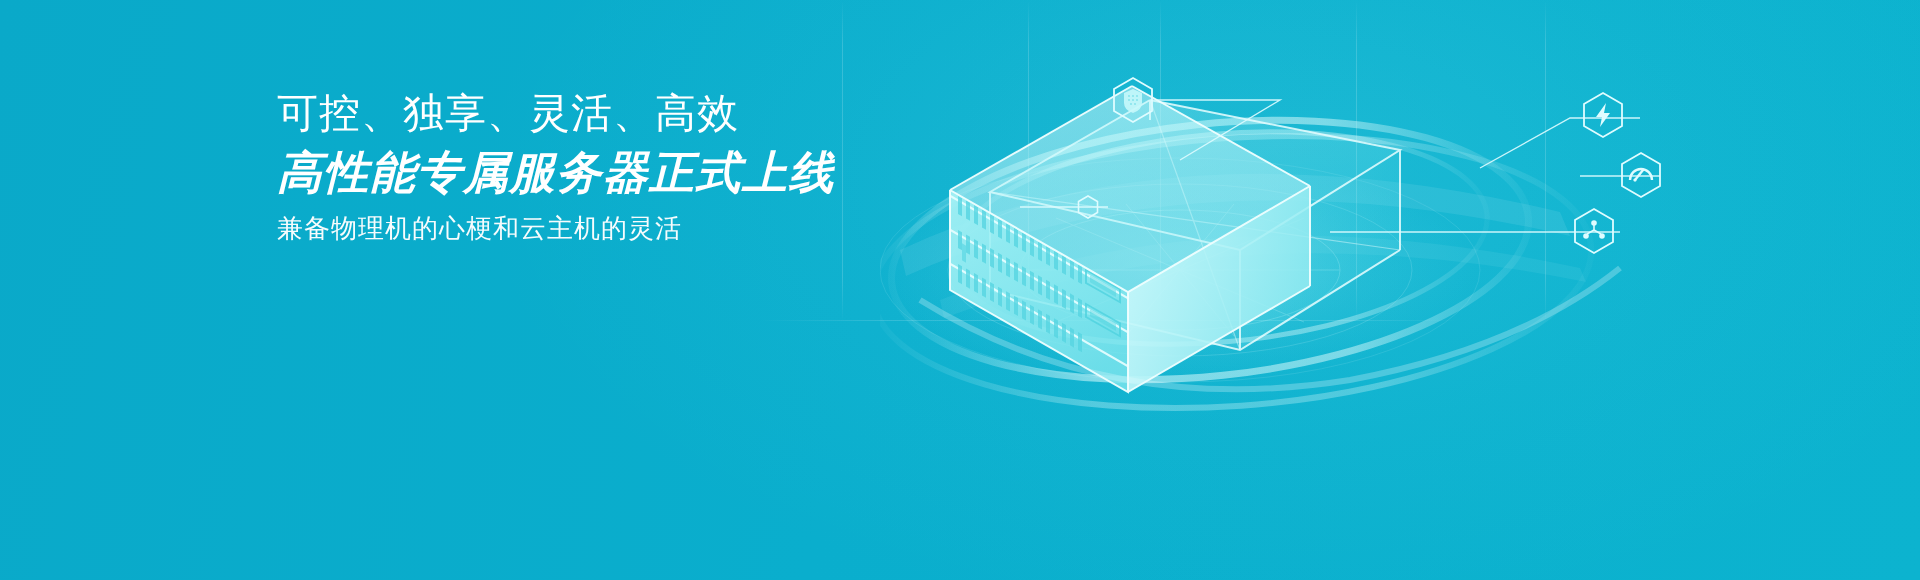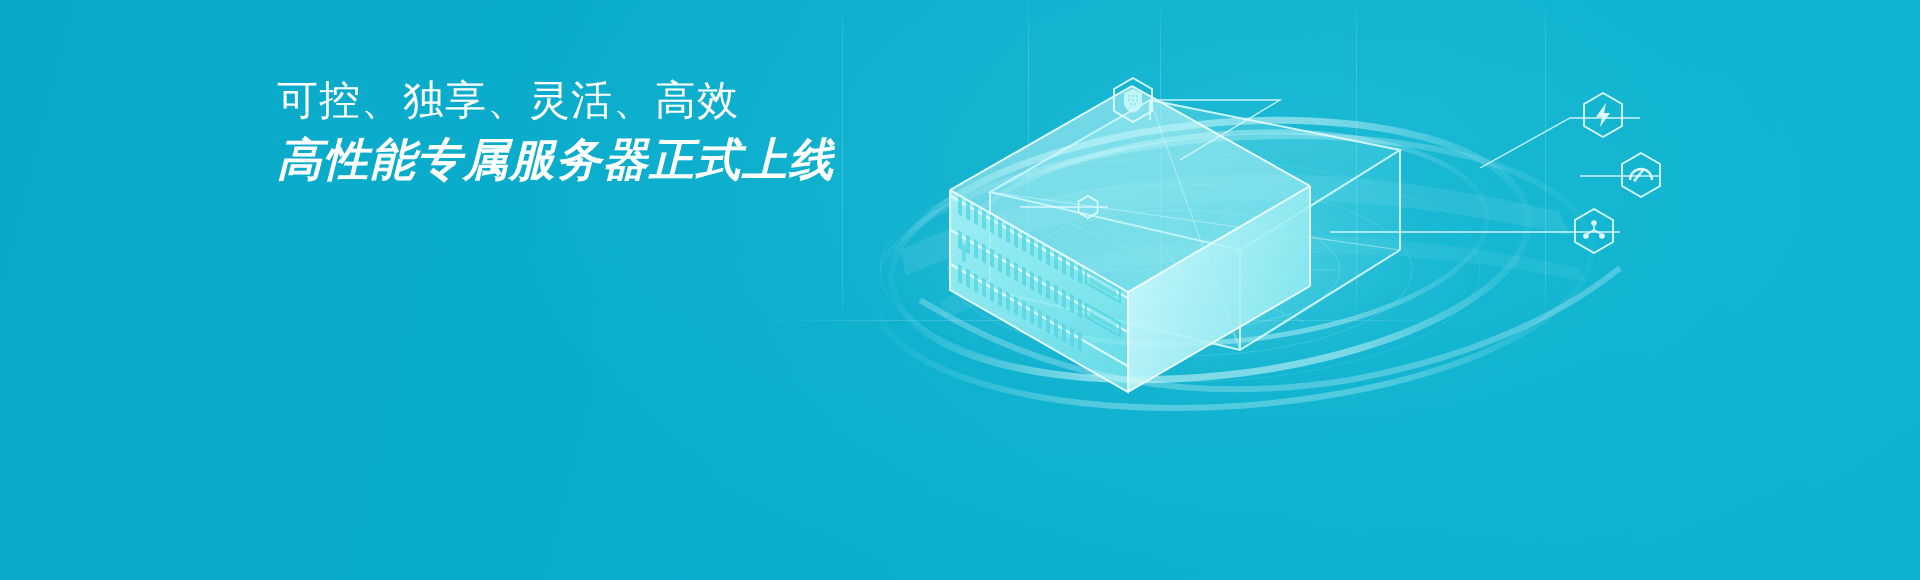--- a/index.html
+++ b/index.html
@@ -14,21 +14,21 @@
       radial-gradient(1100px 620px at 1270px 180px, rgba(120,235,245,0.16) 0%, rgba(120,235,245,0.05) 42%, rgba(10,172,203,0) 72%),
       linear-gradient(104deg,#0AA9C9 0%,#0AAECD 46%,#0CB3CF 100%);
   }
 
   
   .grid-layer{position:absolute;inset:0;pointer-events:none;}
   .vline{position:absolute;top:0;width:1px;background:linear-gradient(180deg,rgba(255,255,255,0) 0%,rgba(255,255,255,0.17) 14%,rgba(255,255,255,0.17) 86%,rgba(255,255,255,0) 100%);}
   .hline{position:absolute;left:0;height:1px;background:linear-gradient(90deg,rgba(255,255,255,0) 0%,rgba(255,255,255,0.15) 18%,rgba(255,255,255,0.15) 82%,rgba(255,255,255,0) 100%);}
 
   
-  .copy{position:absolute;left:277px;top:73px;width:760px;}
+  .copy{position:absolute;left:277px;top:86px;width:760px;}
   .line1{
     font-size:41px;line-height:54px;color:#ffffff;font-weight:400;
     letter-spacing:1px;white-space:nowrap;
   }
   .line2{
     font-size:45px;line-height:62px;color:#ffffff;font-weight:700;
     letter-spacing:1.5px;white-space:nowrap;margin-top:2px;font-style:italic;
   }
   .line3{
     font-size:26px;line-height:40px;color:#ffffff;font-weight:400;
@@ -49,20 +49,21 @@
     <div class="vline" style="left:1028px;height:322px;"></div>
     <div class="vline" style="left:1160px;height:322px;"></div>
     <div class="vline" style="left:1356px;height:322px;"></div>
     <div class="vline" style="left:1545px;height:322px;"></div>
     <div class="hline" style="top:320px;left:760px;width:700px;"></div>
   </div>
 
   <div class="copy">
     <div class="line1">可控、独享、灵活、高效</div>
     <div class="line2">高性能专属服务器正式上线</div>
+    <div class="line3">兼备物理机的心梗和云主机的灵活</div>
   </div>
 
   <div class="art">
   <svg width="1040" height="420" viewBox="0 0 1040 420" xmlns="http://www.w3.org/2000/svg">
     <defs>
       <linearGradient id="glassTop" x1="0" y1="0" x2="0.6" y2="1">
         <stop offset="0%" stop-color="#B9FAFB" stop-opacity="0.50"></stop>
         <stop offset="100%" stop-color="#7FEEF4" stop-opacity="0.30"></stop>
       </linearGradient>
       <linearGradient id="glassRight" x1="0" y1="0" x2="1" y2="0.5">

